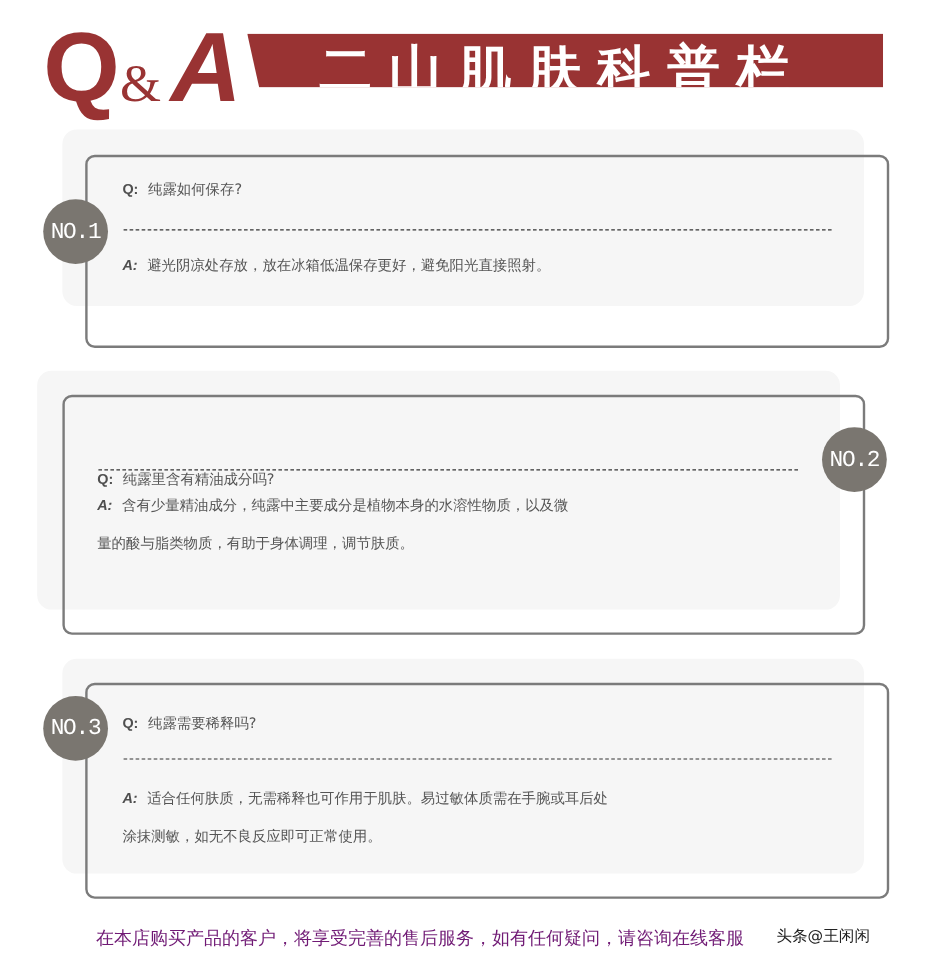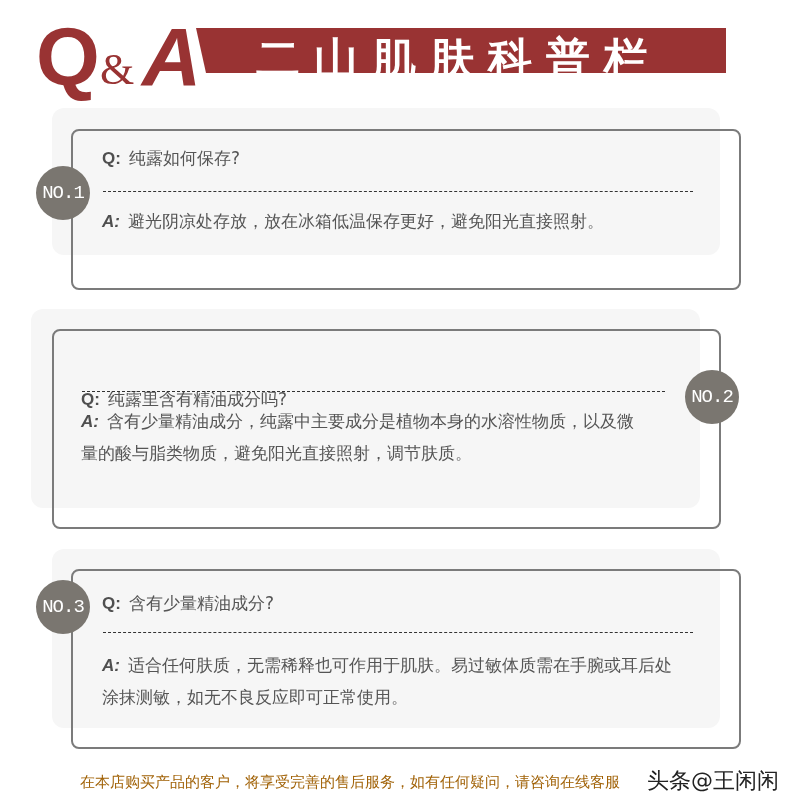--- a/index.html
+++ b/index.html
@@ -7,42 +7,42 @@
          font-family: "DejaVu Sans", "Liberation Sans", sans-serif; }
 
   
   .qa-logo { position: absolute; left: 36px; top: 22px; height: 72px; width: 170px; }
   .qa-q { position: absolute; left: 0; top: -6px; font-family: "Liberation Sans", sans-serif;
           font-weight: bold; font-size: 82px; line-height: 82px; letter-spacing: -2px; }
   .qa-amp { position: absolute; left: 64px; top: 26px; font-family: "Liberation Serif", serif;
             font-size: 44px; line-height: 44px; }
   .qa-a { position: absolute; left: 106px; top: -6px; font-family: "Liberation Sans", sans-serif;
           font-weight: bold; font-style: italic; font-size: 82px; line-height: 82px; }
-  .banner { position: absolute; left: 184px; top: 28px; width: 542px; height: 45px;
+  .banner { position: absolute; left: 194px; top: 28px; width: 542px; height: 45px;
             clip-path: polygon(12px 0, 100% 0, 100% 100%, 22px 100%); }
   .banner-title { position: absolute; left: 60px; right: 0; top: 0; height: 61px; line-height: 61px;
                   color: #ffffff; font-family: "DejaVu Serif", "Liberation Serif", serif;
                   font-weight: bold; font-size: 44px; letter-spacing: 14px; text-align: left;
                   padding-left: 12px; }
 
   
   .panel { position: absolute; background: #f6f6f6; border-radius: 12px; }
   .frame { position: absolute; border: 2px solid #7b7b7b; border-radius: 8px; box-sizing: border-box; }
   .badge { position: absolute; width: 54px; height: 54px; border-radius: 50%;
            color: #ffffff; font-family: Liberation Mono, monospace; font-size: 19px;
            line-height: 54px; text-align: center; letter-spacing: -1px; }
-  .qline, .aline { position: absolute; font-size: 17px; color: #555555; line-height: 32px; }
+  .qline, .aline { position: absolute; font-size: 12px; color: #555555; line-height: 32px; }
   .qline .lbl, .aline .lbl { font-family: "Liberation Sans", sans-serif; font-weight: bold;
                               color: #4f4f4f; margin-right: 8px; }
   .aline .lbl { font-style: italic; }
   .dash { position: absolute; height: 0; border-top: 1px dashed #333333; }
 
   
   .footer { position: absolute; left: 80px; top: 770px; font-size: 15px; line-height: 24px; }
-  .watermark { position: absolute; left: 647px; top: 768px; font-size: 22px; line-height: 26px;
+  .watermark { position: absolute; left: 647px; top: 768px; font-size: 13px; line-height: 26px;
                color: #222222; }
 </style>
 </head>
 <body>
 
 <div class="qa-logo">
   <span class="qa-q" style="color:#993333">Q</span>
   <span class="qa-amp" style="color:#993333">&amp;</span>
   <span class="qa-a" style="color:#993333">A</span>
 </div>
@@ -59,43 +59,43 @@
   </div>
   <div class="dash" style="left:103px;top:191px;width:590px;"></div>
   <div class="aline" style="left:102px;top:205px;text-align:right;">
     <span class="lbl">A:</span><span>避光阴凉处存放，放在冰箱低温保存更好，避免阳光直接照射。</span>
   </div>
 </div>
 
 <div>
   <div class="panel" style="left:31px;top:309px;width:669px;height:199px;"></div>
   <div class="frame" style="left:52px;top:329px;width:669px;height:200px;"></div>
-  <div class="badge" style="left:685px;top:370px;background:#7a7670;">NO.2</div>
+  <div class="badge" style="left:685px;top:356px;background:#7a7670;">NO.2</div>
   <div class="qline" style="left:81px;top:342px;margin-top:41px;">
     <span class="lbl">Q:</span><span>纯露里含有精油成分吗?</span>
   </div>
   <div class="dash" style="left:82px;top:391px;width:583px;"></div>
   <div class="aline" style="left:81px;top:405px;">
     <span class="lbl">A:</span><span>含有少量精油成分，纯露中主要成分是植物本身的水溶性物质，以及微</span>
   </div>
   <div class="aline" style="left:81px;top:437px;">
-    <span>量的酸与脂类物质，避免阳光直接照射，调节肤质。</span>
+    <span>量的酸与脂类物质，有助于身体调理，调节肤质。</span>
   </div>
 </div>
 
 <div>
   <div class="panel" style="left:52px;top:549px;width:668px;height:179px;"></div>
   <div class="frame" style="left:71px;top:569px;width:670px;height:180px;"></div>
   <div class="badge" style="left:36px;top:580px;background:#7a7670;">NO.3</div>
   <div class="qline" style="left:102px;top:587px;">
-    <span class="lbl">Q:</span><span>含有少量精油成分?</span>
+    <span class="lbl">Q:</span><span>纯露需要稀释吗?</span>
   </div>
   <div class="dash" style="left:103px;top:632px;width:590px;"></div>
   <div class="aline" style="left:102px;top:649px;">
     <span class="lbl">A:</span><span>适合任何肤质，无需稀释也可作用于肌肤。易过敏体质需在手腕或耳后处</span>
   </div>
   <div class="aline" style="left:102px;top:681px;">
     <span>涂抹测敏，如无不良反应即可正常使用。</span>
   </div>
 </div>
 
-<div class="footer" style="color:#a16207">在本店购买产品的客户，将享受完善的售后服务，如有任何疑问，请咨询在线客服</div>
+<div class="footer" style="color:#701a75">在本店购买产品的客户，将享受完善的售后服务，如有任何疑问，请咨询在线客服</div>
 <div class="watermark">头条@王闲闲</div>
 
 </body></html>

